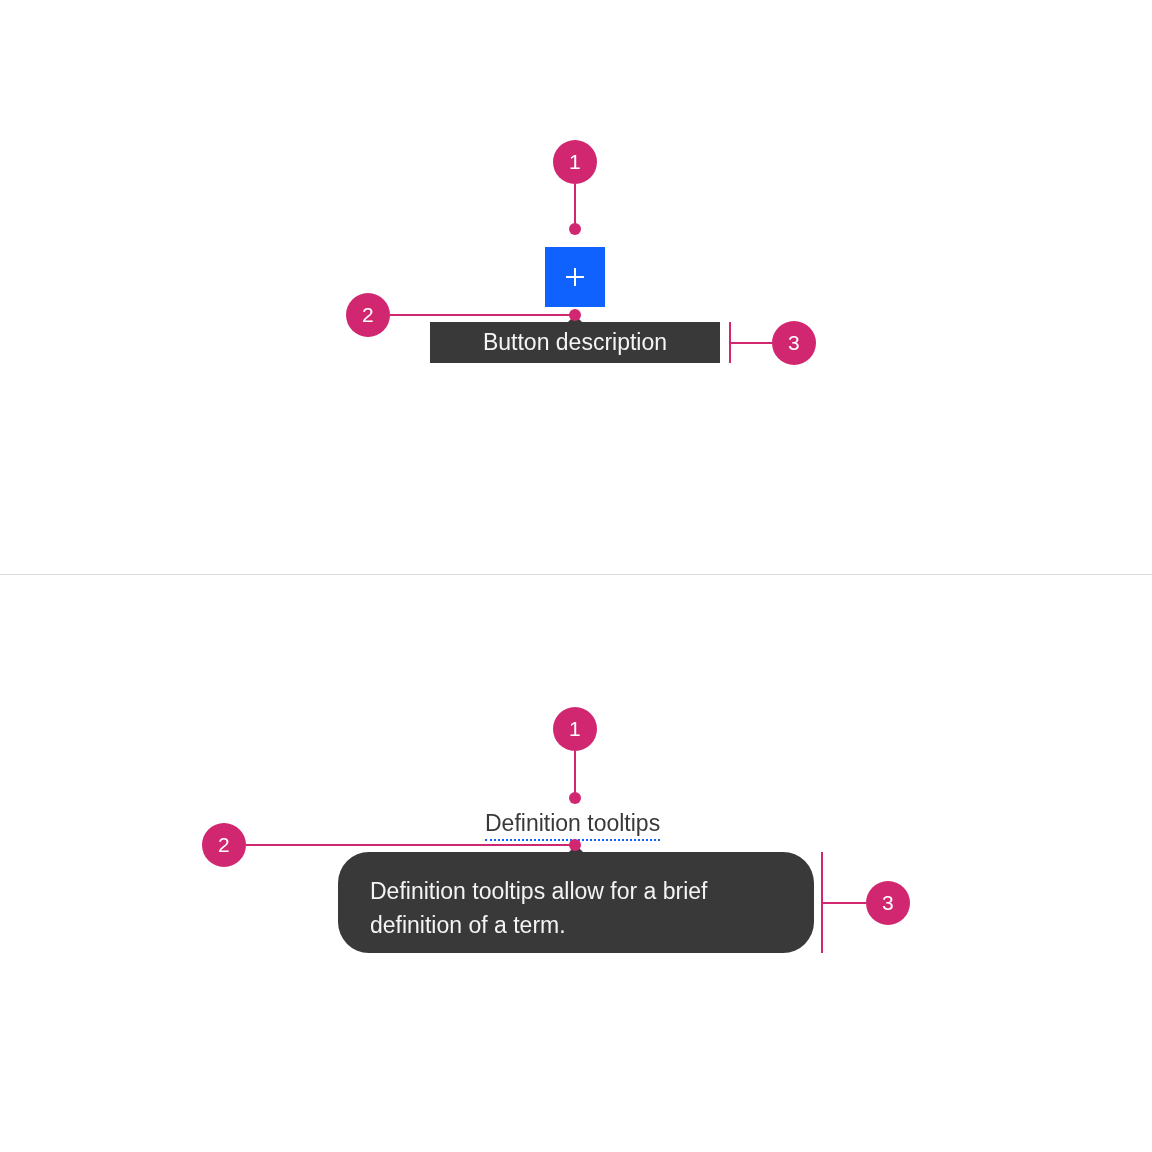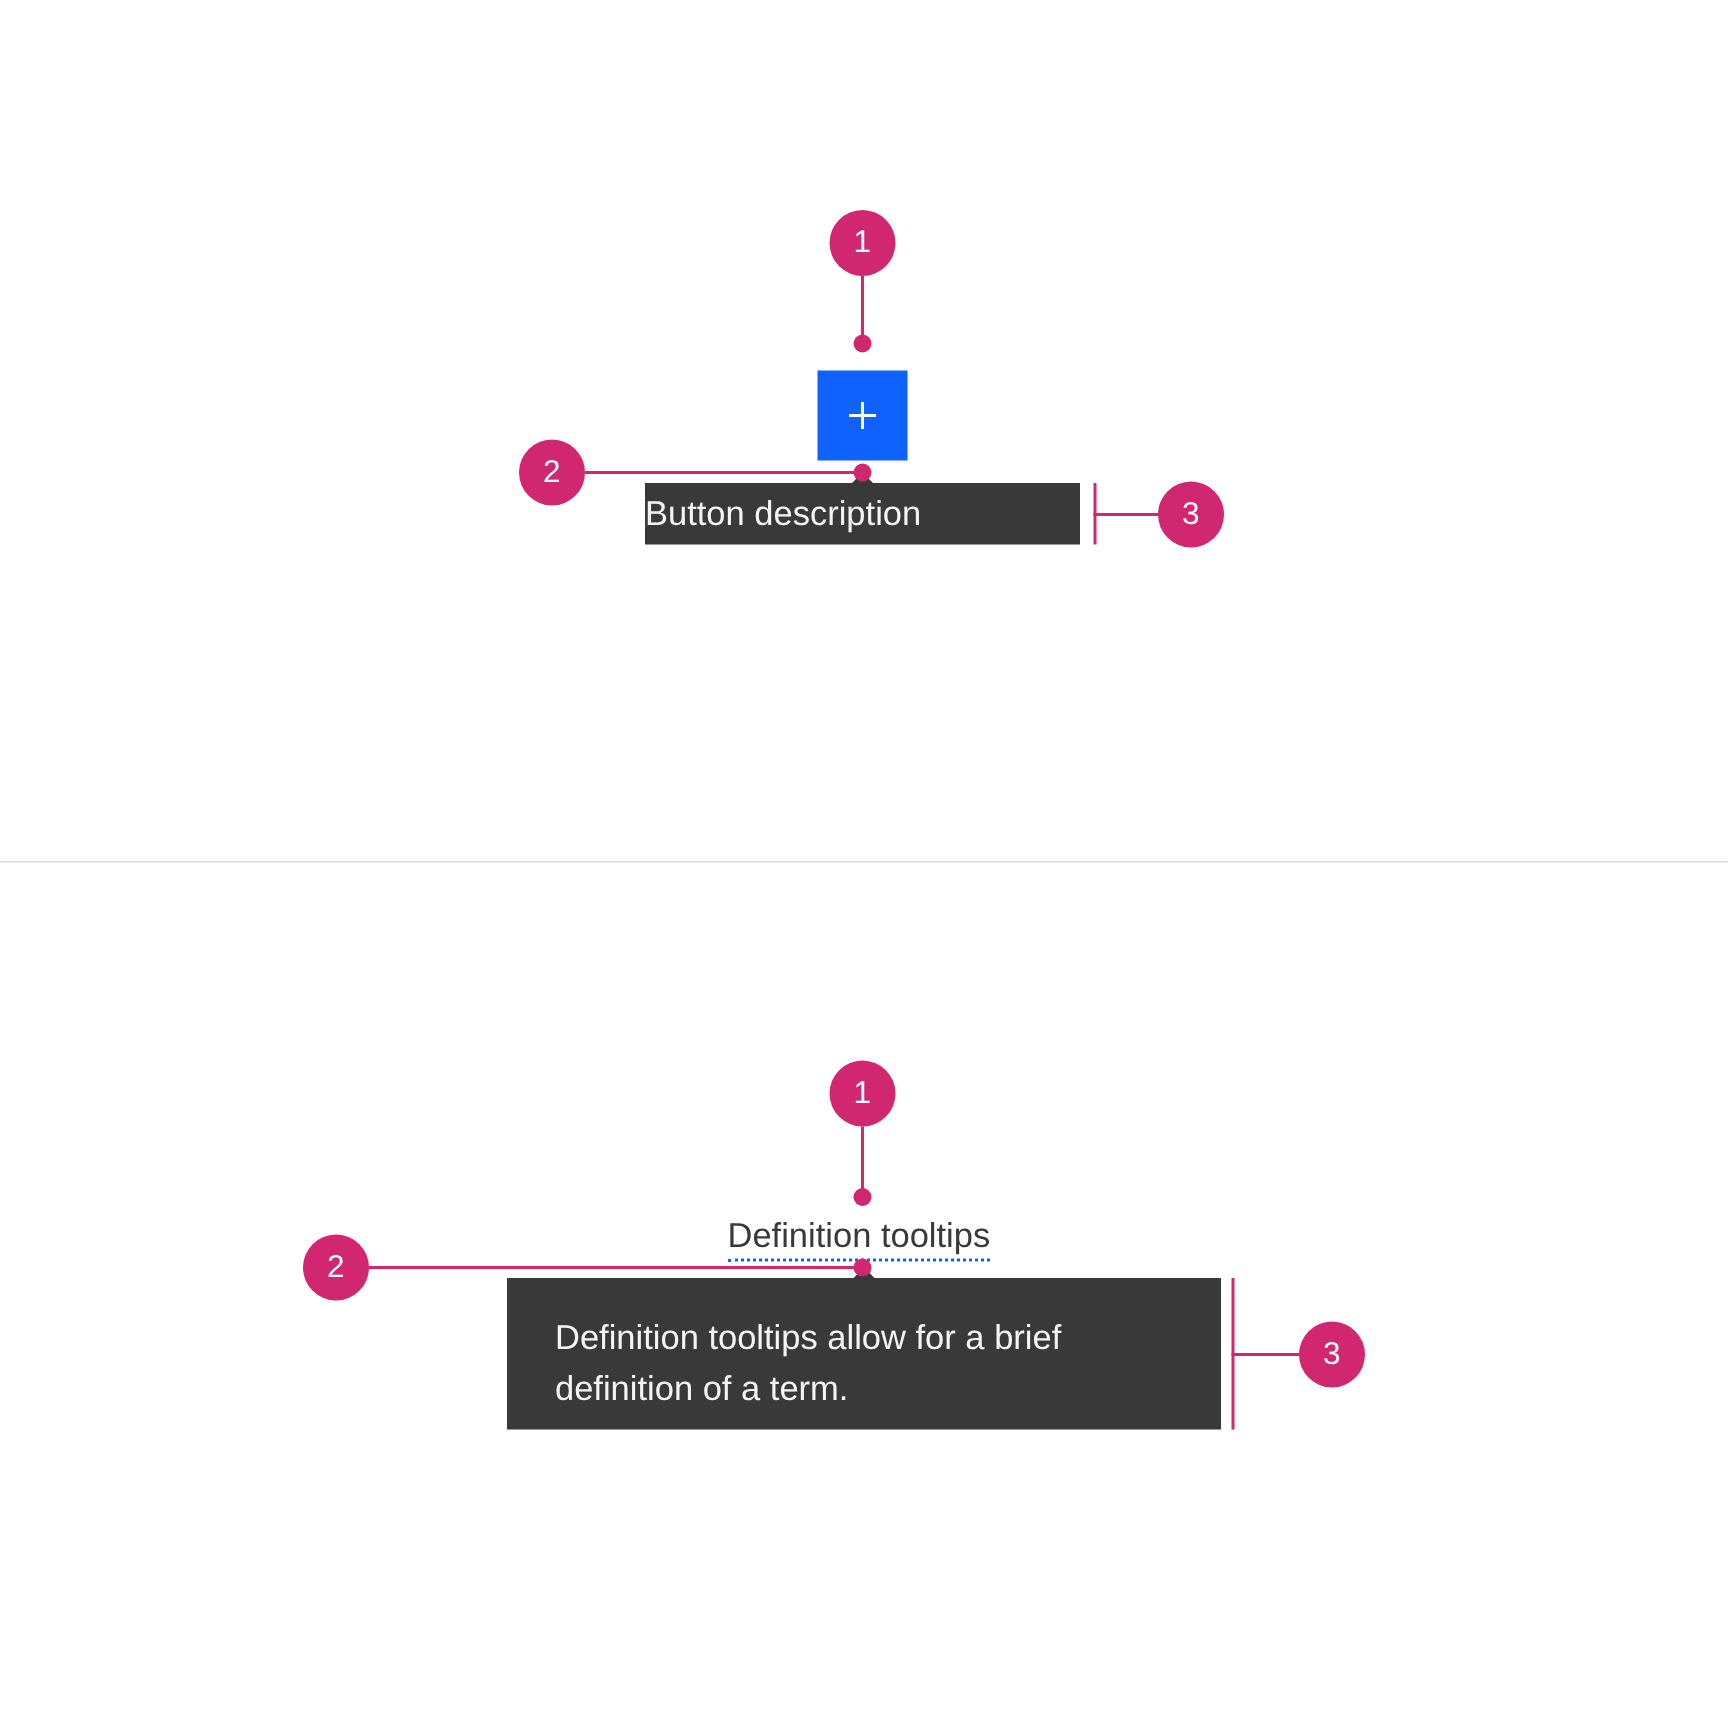--- a/index.html
+++ b/index.html
@@ -134,21 +134,21 @@
     border-bottom: 8px solid #393939;
   }
 
   .tooltip-short {
     left: 430px;
     top: 322px;
     width: 290px;
     height: 41px;
     font-size: 23px;
     line-height: 41px;
-    text-align: left;
+    text-align: center;
     white-space: nowrap;
   }
 
   
   .definition-term {
     position: absolute;
     left: 485px;
     top: 809px;
     font-size: 23px;
     line-height: 28px;
@@ -161,20 +161,21 @@
   }
 
   .tooltip-long {
     left: 338px;
     top: 852px;
     width: 476px;
     height: 101px;
     padding: 22px 32px;
     font-size: 23px;
     line-height: 34px;
+    border-radius: 31px;
   }
 </style>
 </head>
 <body>
 
 <div class="canvas">
 
   <div class="anno-circle" style="left:553px; top:140px;">1</div>
   <div class="anno-line-v" style="left:574px; top:184px; height:45px;"></div>
   <div class="anno-dot" style="left:569px; top:223px;"></div>

